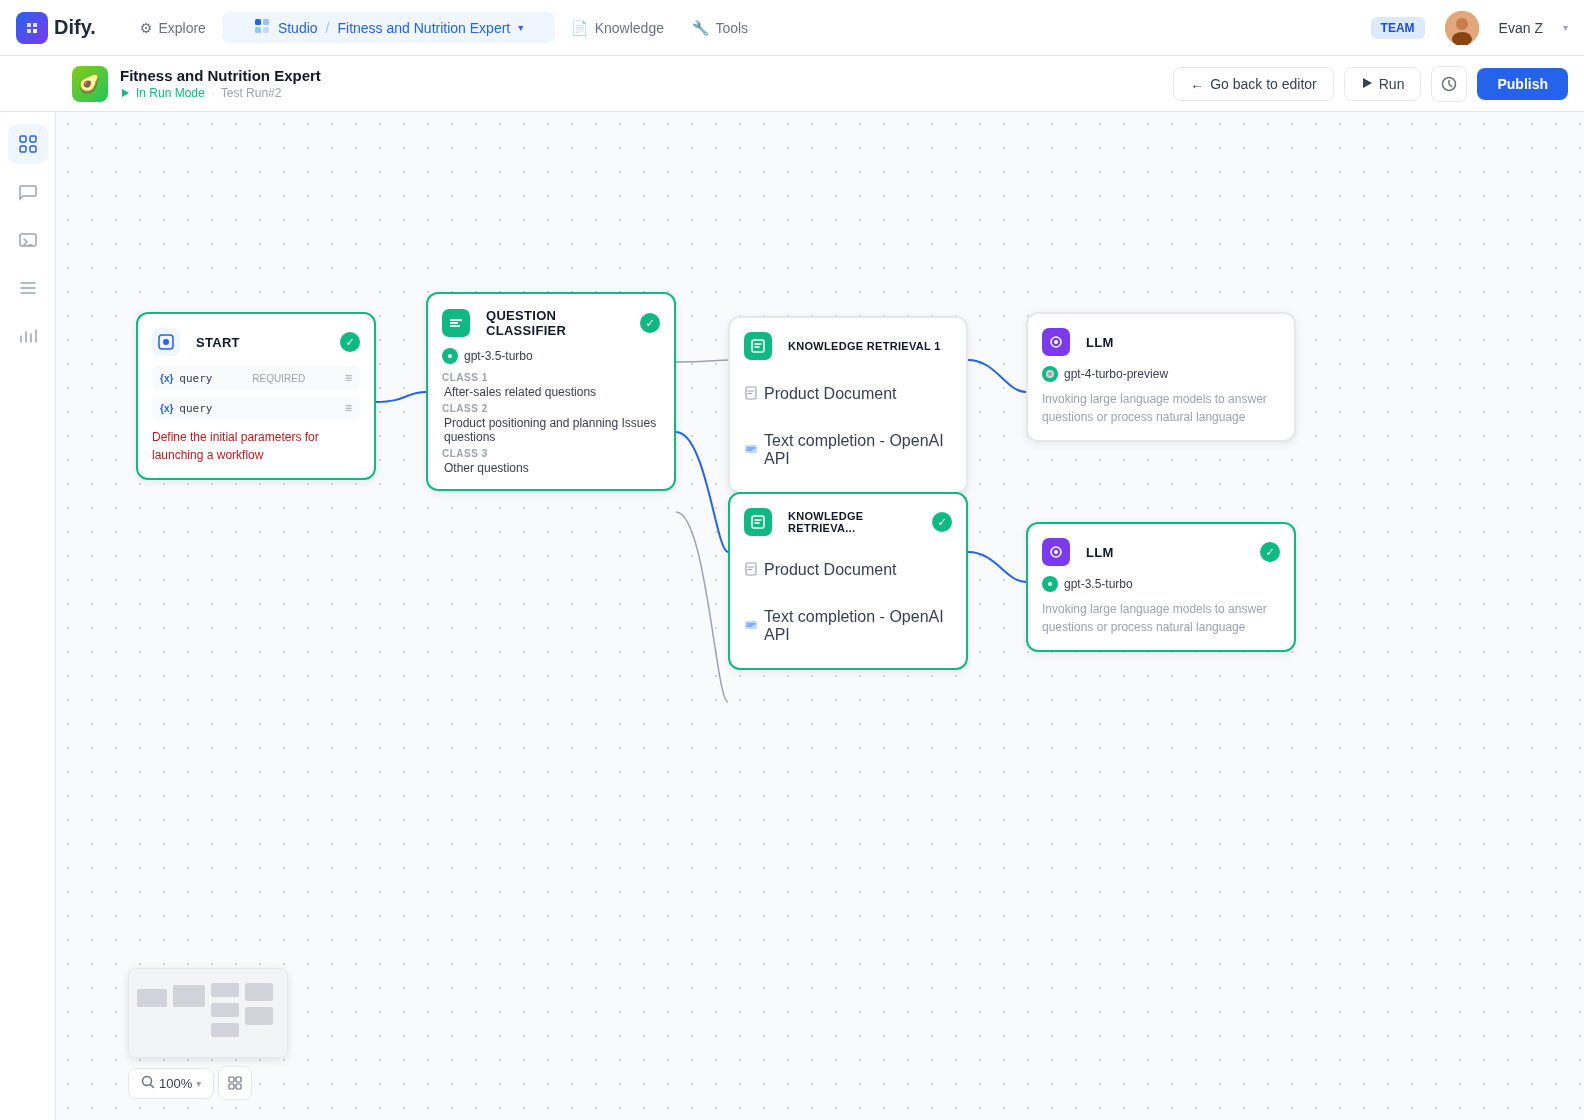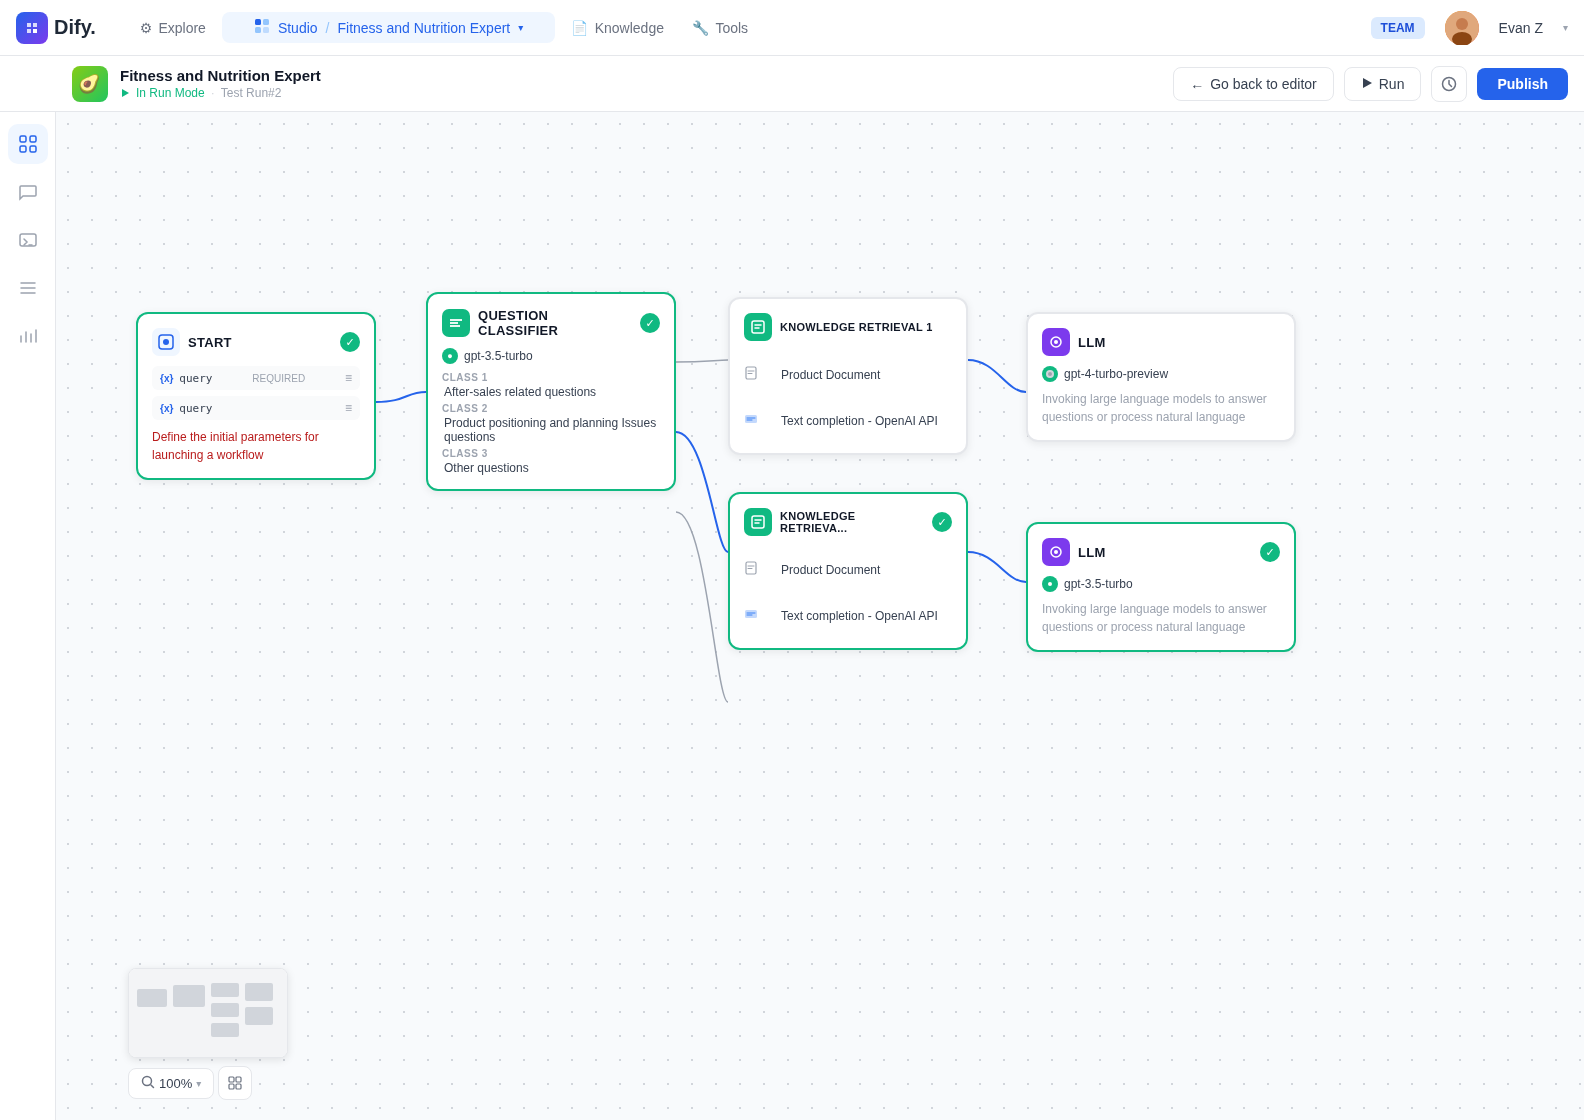--- a/index.html
+++ b/index.html
@@ -135,21 +135,21 @@
     
     .node {
       position: absolute;
       background: #fff;
       border-radius: 12px;
       border: 2px solid #e5e7eb;
       box-shadow: 0 2px 8px rgba(0,0,0,0.08);
       padding: 14px;
     }
     .node-header {
-      display: flex; align-items: center; gap: 8px; margin-bottom: 10px;
+      display: flex; align-items: center; gap: 16px; margin-bottom: 10px;
     }
     .node-icon {
       width: 28px; height: 28px; border-radius: 7px;
       display: flex; align-items: center; justify-content: center;
       font-size: 14px; flex-shrink: 0;
     }
     .node-title {
       font-size: 13px; font-weight: 700; color: #111827; text-transform: uppercase; letter-spacing: 0.3px; flex: 1;
     }
     .node-check {
@@ -185,33 +185,33 @@
     .class-label { font-size: 10px; font-weight: 700; color: #9ca3af; margin: 4px 0 2px; letter-spacing: 0.5px; }
     .class-text { font-size: 12px; color: #374151; padding: 0 2px; }
     .model-row {
       display: flex; align-items: center; gap: 6px;
       font-size: 12px; color: #374151; margin-bottom: 8px;
     }
     .model-icon { width: 16px; height: 16px; border-radius: 50%; background: #10b981; display: flex; align-items: center; justify-content: center; color: white; font-size: 9px; }
 
     
     .node-kr1 {
-      left: 672px; top: 185px; width: 240px;
+      left: 672px; top: 204px; width: 240px;
     }
     .node-kr1 .node-icon { background: #10b981; color: white; }
 
     .node-kr2 {
       left: 672px; top: 380px; width: 240px;
       border-color: #10b981;
     }
     .node-kr2 .node-icon { background: #10b981; color: white; }
 
     .kb-row {
-      display: flex; align-items: center; gap: 23px;
-      font-size: 12px; color: #374151; margin-bottom: 6px; padding: 4px 0; margin-top: 21px;
+      display: flex; align-items: center; gap: 6px;
+      font-size: 16px; color: #374151; margin-bottom: 6px; padding: 4px 0; margin-top: 21px;
     }
     .kb-icon { font-size: 14px; }
 
     
     .node-da {
       left: 672px; top: 540px; width: 240px;
     }
     .node-da .node-icon { background: #f59e0b; color: white; }
     .answer-label { font-size: 10px; font-weight: 700; color: #9ca3af; margin-bottom: 4px; letter-spacing: 0.5px; }
     .answer-text { font-size: 12px; color: #9ca3af; }

